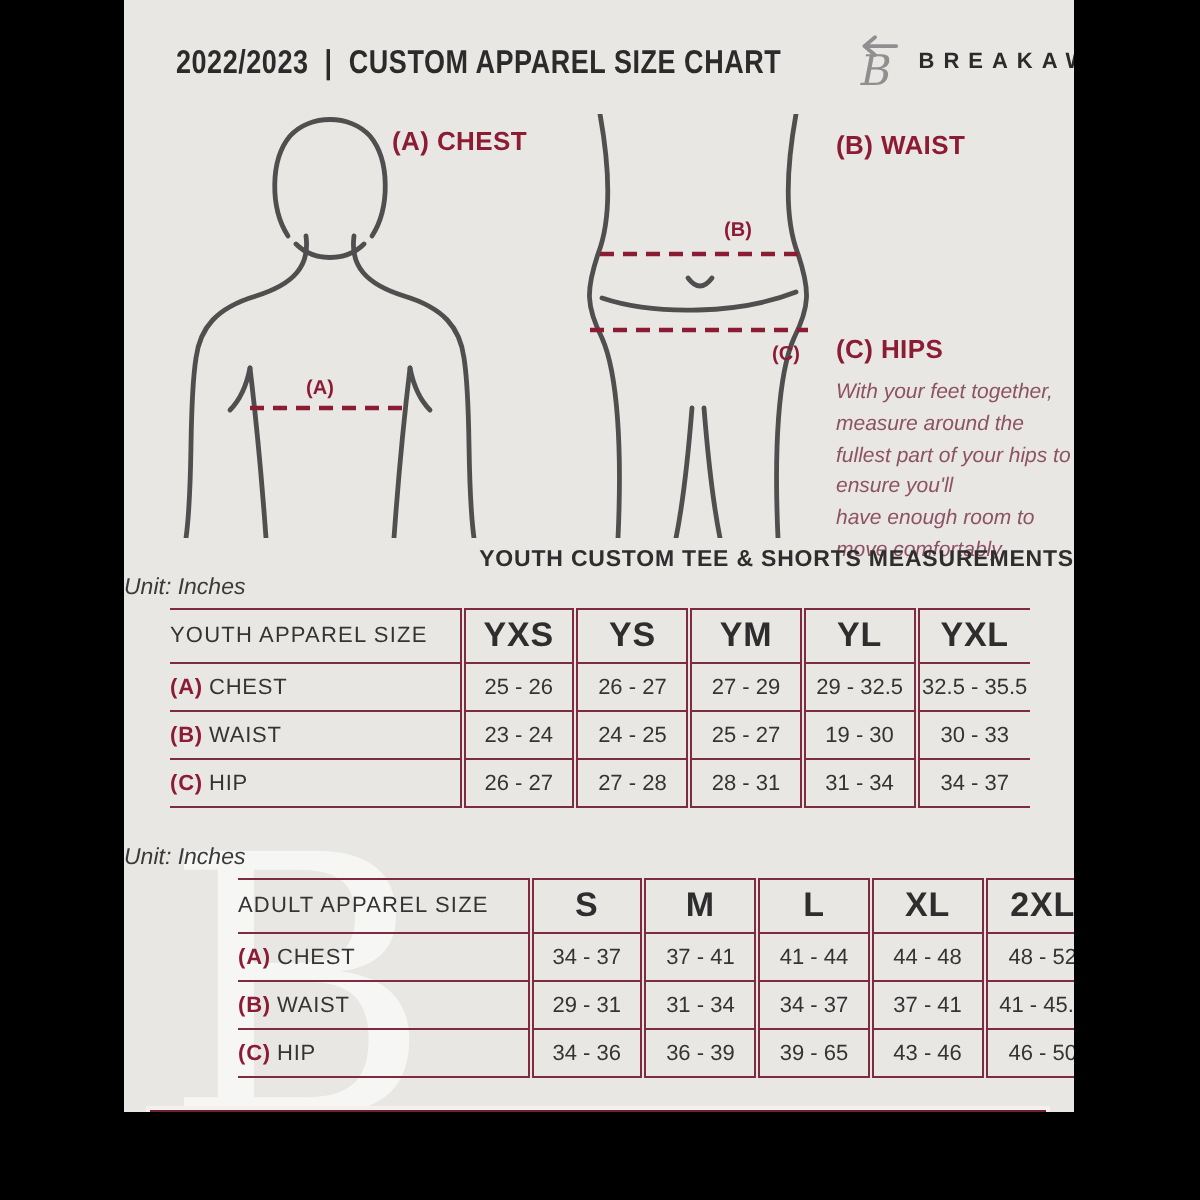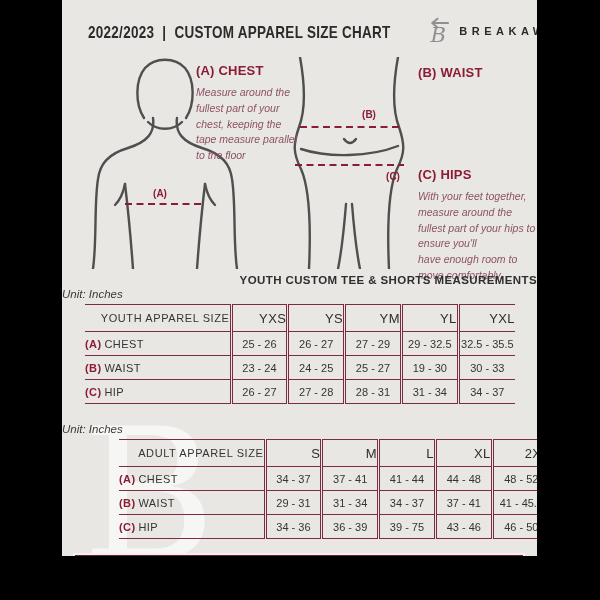--- a/index.html
+++ b/index.html
@@ -33,22 +33,22 @@
   .t-youth-title{top:274px;} .t-youth-unit{top:288px;}
   .t-adult-title{top:409px;} .t-adult-unit{top:423px;}
 
   
   .tbl{position:absolute;left:23px;width:430px;border-collapse:collapse;table-layout:fixed;z-index:1;}
   .tbl-youth{top:304px;} .tbl-adult{top:439px;margin-left:34px;}
   .tbl td,.tbl th{border-top:1.5px solid #7d2b41;border-bottom:1.5px solid #7d2b41;padding:0;}
   .tbl .sep{border-left:3px double #7d2b41;}
   .tbl th{height:26px;}
   .tbl td{height:23px;}
-  .size-col-th{text-align:right;padding-left:13px;font-weight:normal;font-size:11px;letter-spacing:.6px;color:#343434;}
-  .size-th{text-align:right;font-weight:normal;font-size:13px;color:#2e2e2e;letter-spacing:.4px;}
+  .size-col-th{text-align:left;padding-left:13px;font-weight:normal;font-size:11px;letter-spacing:.6px;color:#343434;}
+  .size-th{text-align:center;font-weight:bold;font-size:17px;color:#2e2e2e;letter-spacing:.4px;}
   .lbl-cell{text-align:left;padding-left:13px;font-size:11px;color:#343434;letter-spacing:.4px;}
   .pfx{color:#8c1c33;font-weight:bold;margin-right:3px;}
   .val{text-align:center;font-size:11px;color:#343434;}
 
   
   .watermark{position:absolute;left:20px;top:404px;font-family:"DejaVu Serif",serif;font-size:182px;line-height:1;color:rgba(255,255,255,.62);z-index:0;user-select:none;}
   .footer-bar{position:absolute;left:11px;top:553px;width:452px;height:60px;background:#6f1f37;border:2px solid #f2f1ee;box-sizing:border-box;z-index:2;}
 </style>
 </head>
 <body>
@@ -88,21 +88,20 @@
       <path class="outline" d="M 58,147 C 56,172 54,192 50,212"></path>
       <path class="outline" d="M 64,147 C 66,172 68,192 72,212"></path>
       <line class="dash" x1="12" y1="70" x2="111" y2="70"></line>
       <text class="dash-lbl" x="81" y="61" text-anchor="middle">(B)</text>
       <line class="dash" x1="7" y1="108" x2="116" y2="108"></line>
       <text class="dash-lbl" x="105" y="123" text-anchor="middle">(C)</text>
     </svg>
 
     <div class="inst inst-a">
       <h3>(A) CHEST</h3>
-      <p>Measure around the fullest part of your chest, keeping the tape measure parallel to the floor</p>
     </div>
     <div class="inst inst-b">
       <h3>(B) WAIST</h3>
     </div>
     <div class="inst inst-c">
       <h3>(C) HIPS</h3>
       <p>With your feet together, measure around the fullest part of your hips to ensure you'll
 have enough room to move comfortably.</p>
     </div>
 
@@ -187,21 +186,21 @@
         <td class="val sep">29 - 31</td>
         <td class="val sep">31 - 34</td>
         <td class="val sep">34 - 37</td>
         <td class="val sep">37 - 41</td>
         <td class="val sep">41 - 45.5</td>
       </tr>
       <tr>
         <td class="lbl-cell"><span class="pfx">(C)</span><span>HIP</span></td>
         <td class="val sep">34 - 36</td>
         <td class="val sep">36 - 39</td>
-        <td class="val sep">39 - 75</td>
+        <td class="val sep">39 - 65</td>
         <td class="val sep">43 - 46</td>
         <td class="val sep">46 - 50</td>
       </tr>
     </tbody>
       </table>
 
     <div class="footer-bar"></div>
   </div>
 </div>
 

